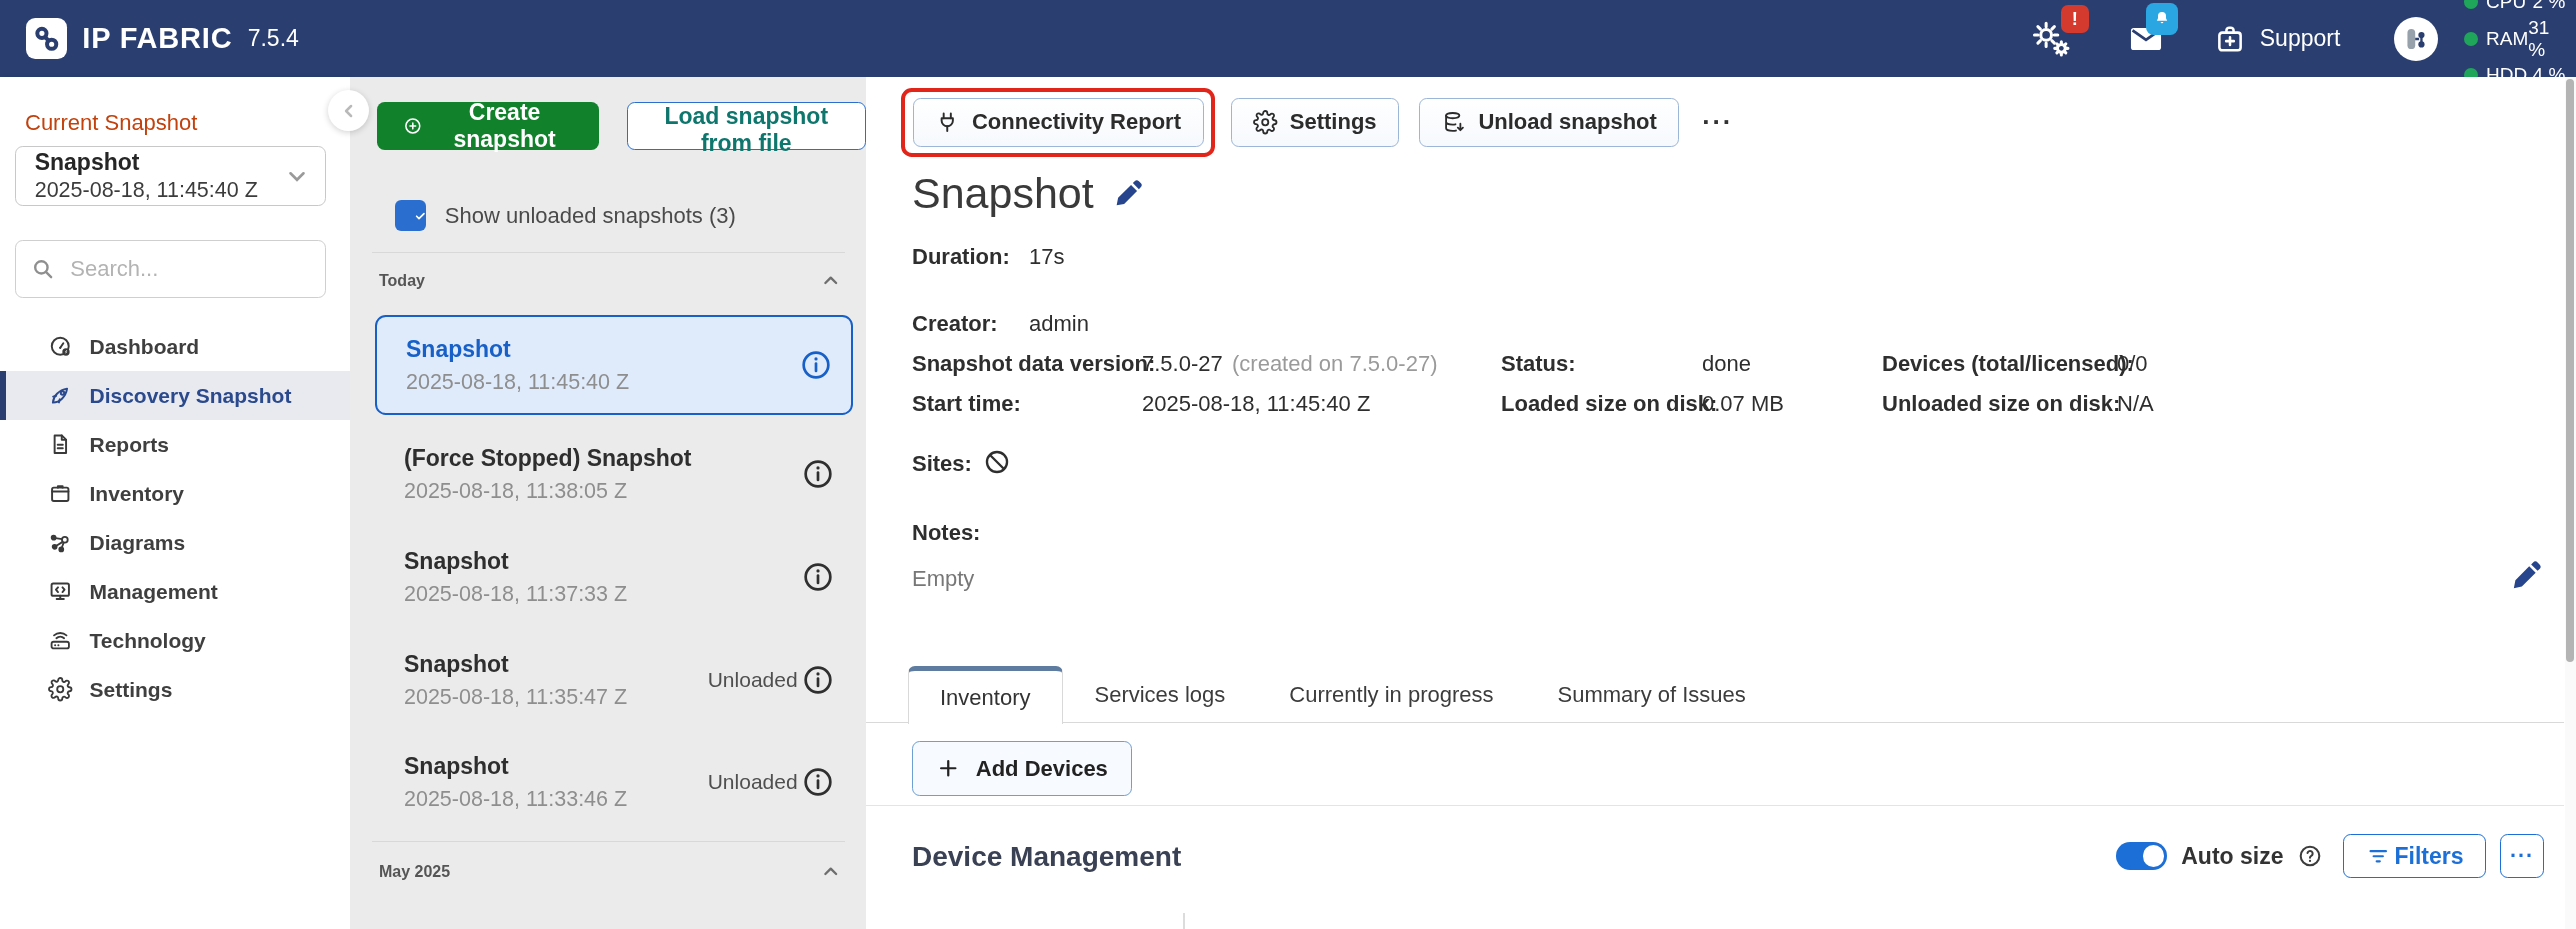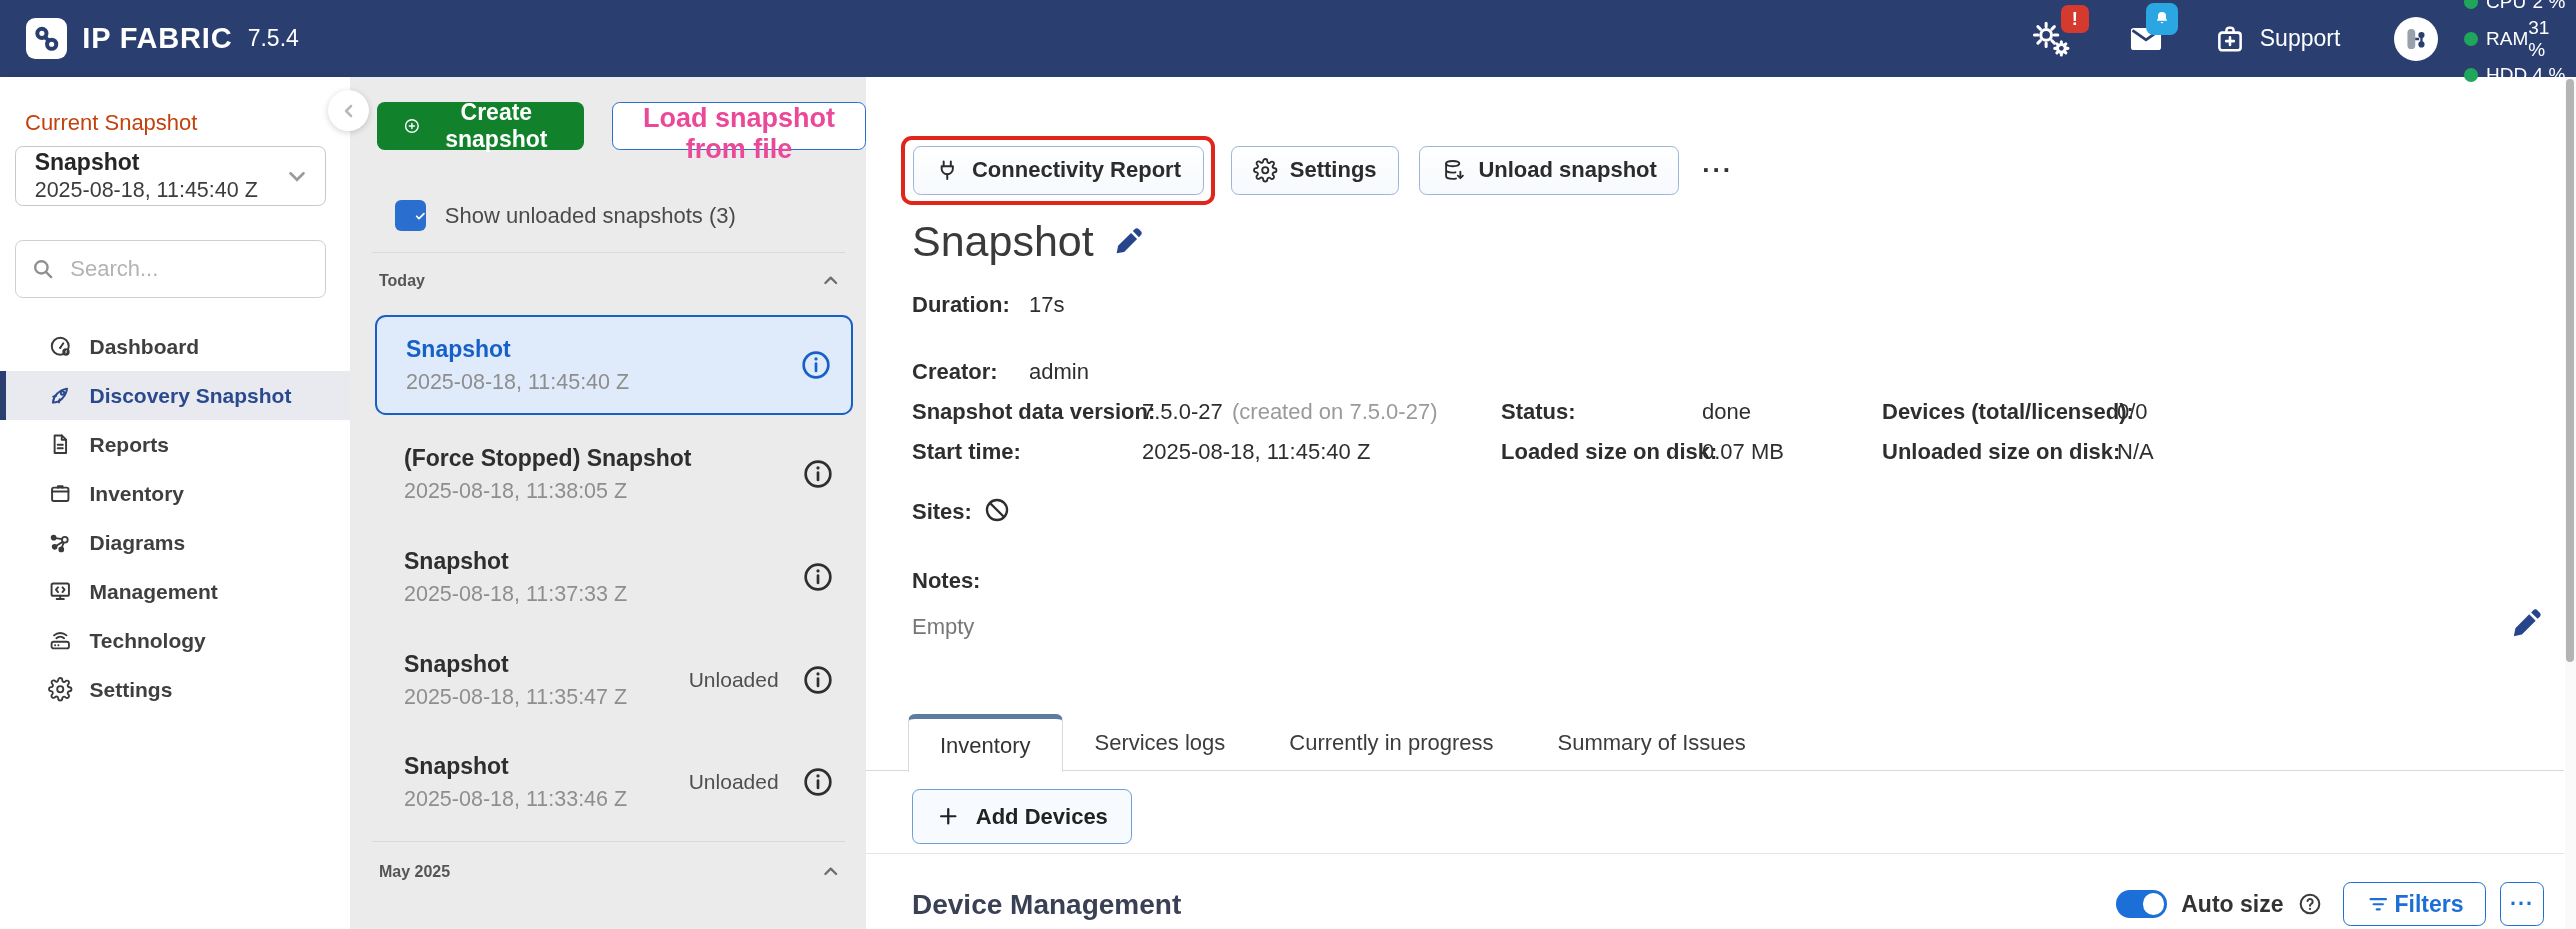--- a/index.html
+++ b/index.html
@@ -54,42 +54,42 @@
   .nav-item.active .ic { color:#2b4a8d; }
   .nav-item.active span { color:#2b4a8d; font-weight:700; }
   .collapse-btn { position:absolute; left:328px; top:90px; width:41px; height:41px; border-radius:50%; background:#fff; border:none; box-shadow:0 1.5px 6.1px rgba(0,0,0,.18); display:flex; align-items:center; justify-content:center; cursor:pointer; z-index:5; }
   .collapse-btn .ic { width:20px; height:20px; color:#b9b9b9; }
 
   
   .panel { position:absolute; left:350px; top:77px; width:516px; height:853px; background:#ebebeb; }
   .panel-actions { position:absolute; left:27px; top:25px; display:flex; gap:28px; }
   .btn-create { display:flex; align-items:center; gap:14px; background:#12812c; color:#fff; border:none; border-radius:7.7px; height:48px; padding:0 26px; font-size:23px; font-weight:700; cursor:pointer; font-family:inherit; }
   .btn-create .ic { width:26px; height:26px; }
-  .btn-load { background:#fff; color:#ec4899; border:1.5px solid #2a6fd0; border-radius:7.7px; height:48px; padding:0 18.4px; font-size:27px; font-weight:700; cursor:pointer; font-family:inherit; }
+  .btn-load { background:#fff; color:#0f766e; border:1.5px solid #2a6fd0; border-radius:7.7px; height:48px; padding:0 18.4px; font-size:23px; font-weight:700; cursor:pointer; font-family:inherit; }
   .chk-row { position:absolute; left:27px; top:123px; display:flex; align-items:center; cursor:pointer; }
   .chk { width:31px; height:31px; background:#2a6fd0; border-radius:6.1px; display:flex; align-items:center; justify-content:center; }
   .chk .ic { width:20px; height:20px; color:#fff; }
   .chk-row span { font-size:22px; color:#4a4a4a; margin-left:18.4px; }
   .panel hr { position:absolute; left:21.5px; right:21.5px; border:none; border-top:1.5px solid #d8d8d8; }
   .grp-hdr { position:absolute; left:29px; right:24.5px; display:flex; align-items:center; justify-content:space-between; cursor:pointer; }
   .grp-hdr span { font-size:16px; font-weight:700; color:#555; }
   .grp-hdr .ic { width:21.5px; height:21.5px; color:#6e6e6e; }
   .snap-card { position:absolute; left:25px; width:478px; height:100px; background:#dfeafa; border:2.3px solid #1660c8; border-radius:10.7px; display:flex; align-items:center; padding:0 18.4px 0 29px; cursor:pointer; }
   .snap-item { position:absolute; left:25px; width:478px; height:86px; display:flex; align-items:center; padding:0 18.4px 0 29px; cursor:pointer; }
   .snap-txt { display:flex; flex-direction:column; gap:7px; }
   .snap-name { font-size:23px; font-weight:700; color:#2e2e2e; }
   .snap-card .snap-name { color:#1660c8; }
   .snap-ts { font-size:21.5px; color:#8e8e8e; }
-  .snap-right { margin-left:auto; display:flex; align-items:center; gap:22px; }
+  .snap-right { margin-left:auto; display:flex; align-items:center; gap:3px; }
   .snap-badge { font-size:21px; color:#4f4f4f; }
   .info-btn { background:none; border:none; cursor:pointer; width:34px; height:34px; color:#2f2f2f; }
   .snap-card .info-btn { color:#1660c8; }
 
   
-  .main { position:absolute; left:866px; top:77px; width:1698px; height:790px; background:#fff;margin-top:48px; }
+  .main { position:absolute; left:866px; top:77px; width:1698px; height:790px; background:#fff; }
   .toolbar { position:absolute; left:35px; top:10.7px; display:flex; align-items:center; }
   .red-ring { border:4.6px solid #e1251b; border-radius:10.7px; padding:6.1px 7.7px; margin-right:15.3px; }
   .tbtn { display:flex; align-items:center; gap:12.3px; background:linear-gradient(#ffffff,#f6f9fd); border:1.5px solid #9cb6d8; border-radius:7.7px; height:49px; padding:0 21.5px; font-size:22px; font-weight:600; color:#2c2c2c; cursor:pointer; font-family:inherit; }
   .tbtn .ic { width:24.5px; height:24.5px; color:#2c2c2c; }
   .tbtn + .tbtn { margin-left:20px; }
   .more-dots { background:none; border:none; font-size:26px; font-weight:700; color:#333; margin-left:23px; cursor:pointer; letter-spacing:1.5px; }
   .h1-row { position:absolute; left:46px; top:92px; display:flex; align-items:center; gap:20px; }
   .h1-row h1 { font-size:43px; font-weight:500; color:#3a3a3a; }
   .pencil-btn { background:none; border:none; width:29px; height:29px; color:#27458c; cursor:pointer; }
   .lbl { position:absolute; font-size:22px; font-weight:700; color:#2e2e2e; white-space:nowrap; }

